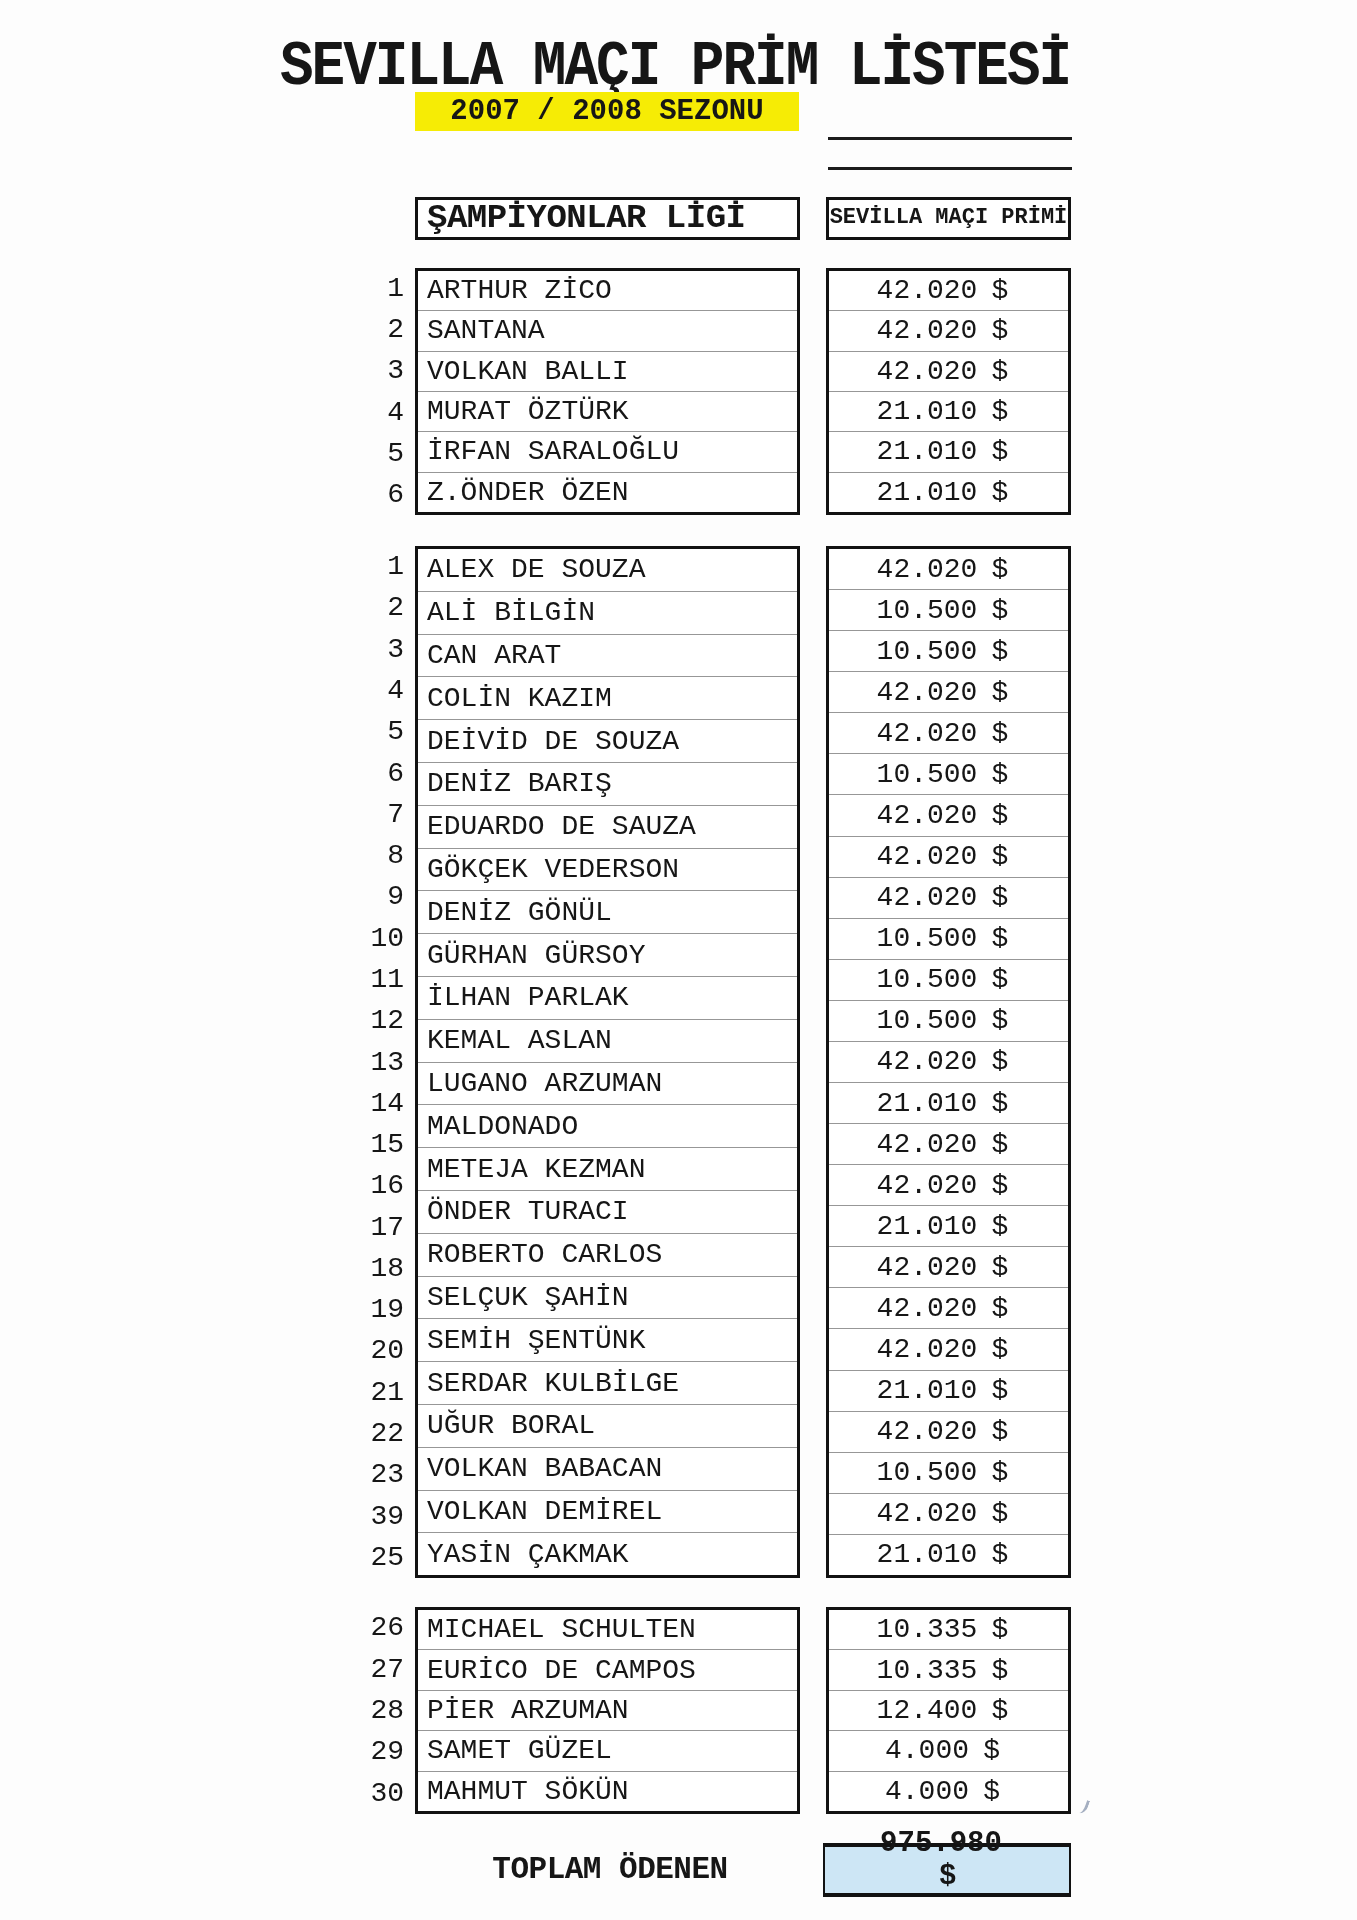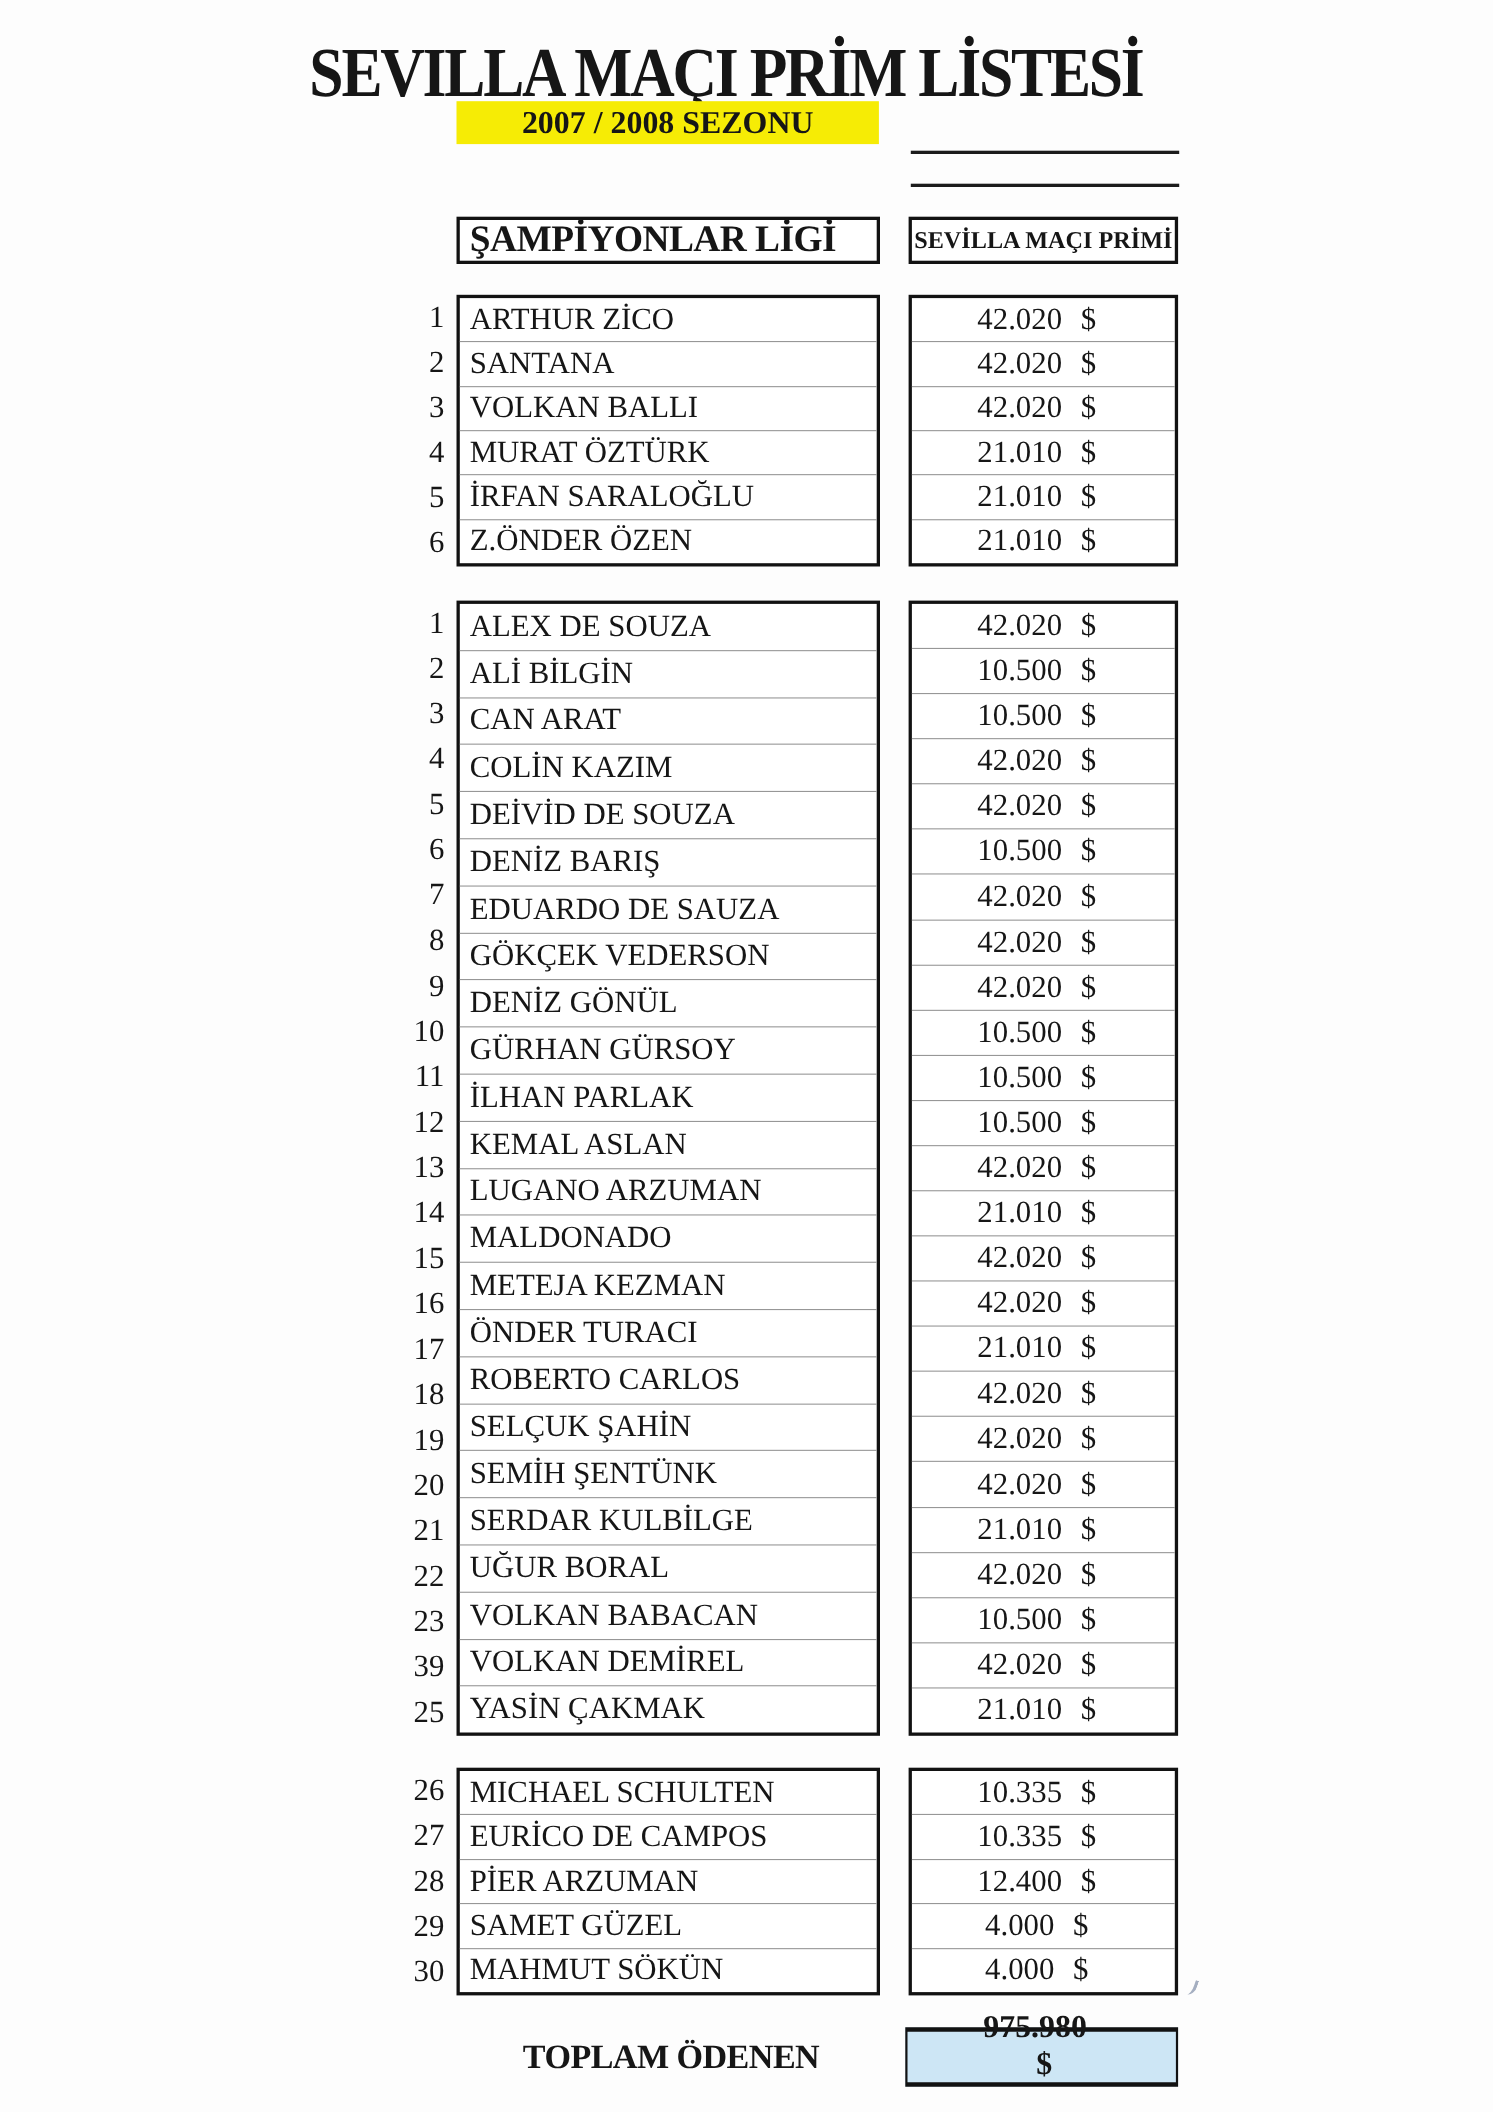--- a/index.html
+++ b/index.html
@@ -7,21 +7,21 @@
     --blue:#CDE6F5;
     --ink:#161616;
     --sep:#979797;
   }
   html,body{margin:0;padding:0;background:#e9e9e9;}
   .page{
     position:relative;
     width:1357px;height:1920px;
     margin:0 auto;
     background:#fdfdfd;
-    font-family:Liberation Serif, serif;
+    font-family:Liberation Mono, monospace;
     color:var(--ink);
     overflow:hidden;
   }
   
   .title{
     position:absolute;top:30px;left:280px;width:760px;
     text-align:center;font-size:56px;font-weight:bold;letter-spacing:-2px;
     transform:scaleY(1.14);transform-origin:top center;
     white-space:nowrap;
   }

